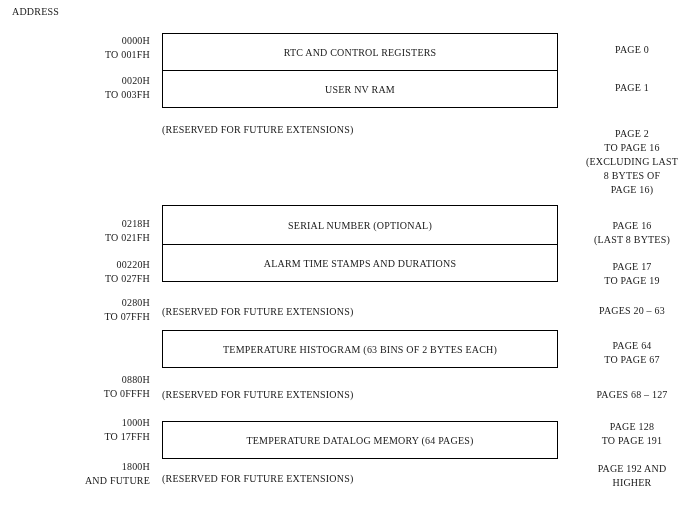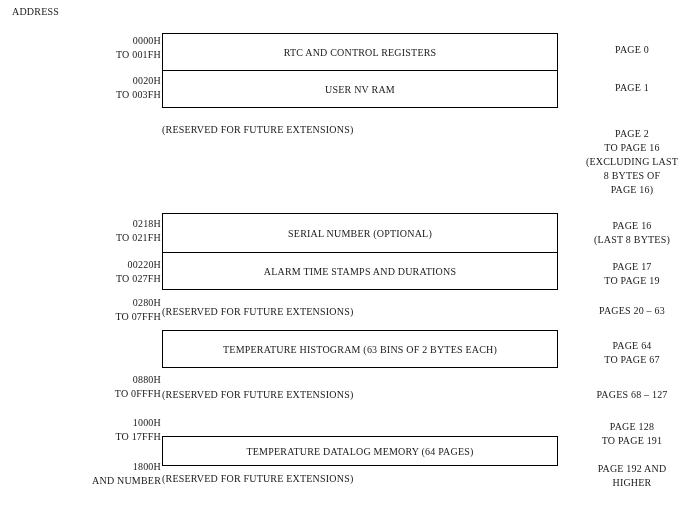--- a/index.html
+++ b/index.html
@@ -21,21 +21,20 @@
     top: 6px;
     white-space: pre-line;
   }
   .addr {
     position: absolute;
     left: 0;
     width: 150px;
     text-align: right;
     line-height: 14px;
     white-space: pre-line;
-    margin-left: 11px;
   }
   .boxpair {
     position: absolute;
     left: 162px;
     width: 396px;
     border: 1px solid #000000;
     box-sizing: border-box;
     display: flex;
     flex-direction: column;
     background: #ffffff;
@@ -92,45 +91,45 @@
 TO 021FH</div>
   <div class="addr" style="top:258px">00220H
 TO 027FH</div>
   <div class="addr" style="top:296px">0280H
 TO 07FFH</div>
   <div class="addr" style="top:373px">0880H
 TO 0FFFH</div>
   <div class="addr" style="top:416px">1000H
 TO 17FFH</div>
   <div class="addr" style="top:460px">1800H
-AND NUMBER</div>
+AND FUTURE</div>
 
   <div class="boxpair" style="top:33px;height:75px">
     <div class="cell first" style="height:37px">
       <span>RTC AND CONTROL REGISTERS</span>
     </div>
     <div class="cell rest">
       <span>USER NV RAM</span>
     </div>
   </div>
 
-  <div class="boxpair" style="top:213px;height:77px">
+  <div class="boxpair" style="top:205px;height:77px">
     <div class="cell first" style="height:39px">
       <span>SERIAL NUMBER (OPTIONAL)</span>
     </div>
     <div class="cell rest">
       <span>ALARM TIME STAMPS AND DURATIONS</span>
     </div>
   </div>
 
   <div class="box" style="top:330px;height:38px">
     <span>TEMPERATURE HISTOGRAM (63 BINS OF 2 BYTES EACH)</span>
   </div>
 
-  <div class="box" style="top:436px;height:30px">
+  <div class="box" style="top:421px;height:38px">
     <span>TEMPERATURE DATALOG MEMORY (64 PAGES)</span>
   </div>
 
   <div class="mid" style="top:123px">(RESERVED FOR FUTURE EXTENSIONS)</div>
   <div class="mid" style="top:305px">(RESERVED FOR FUTURE EXTENSIONS)</div>
   <div class="mid" style="top:388px">(RESERVED FOR FUTURE EXTENSIONS)</div>
   <div class="mid" style="top:472px">(RESERVED FOR FUTURE EXTENSIONS)</div>
 
   <div class="page" style="top:43px">PAGE 0</div>
   <div class="page" style="top:81px">PAGE 1</div>

